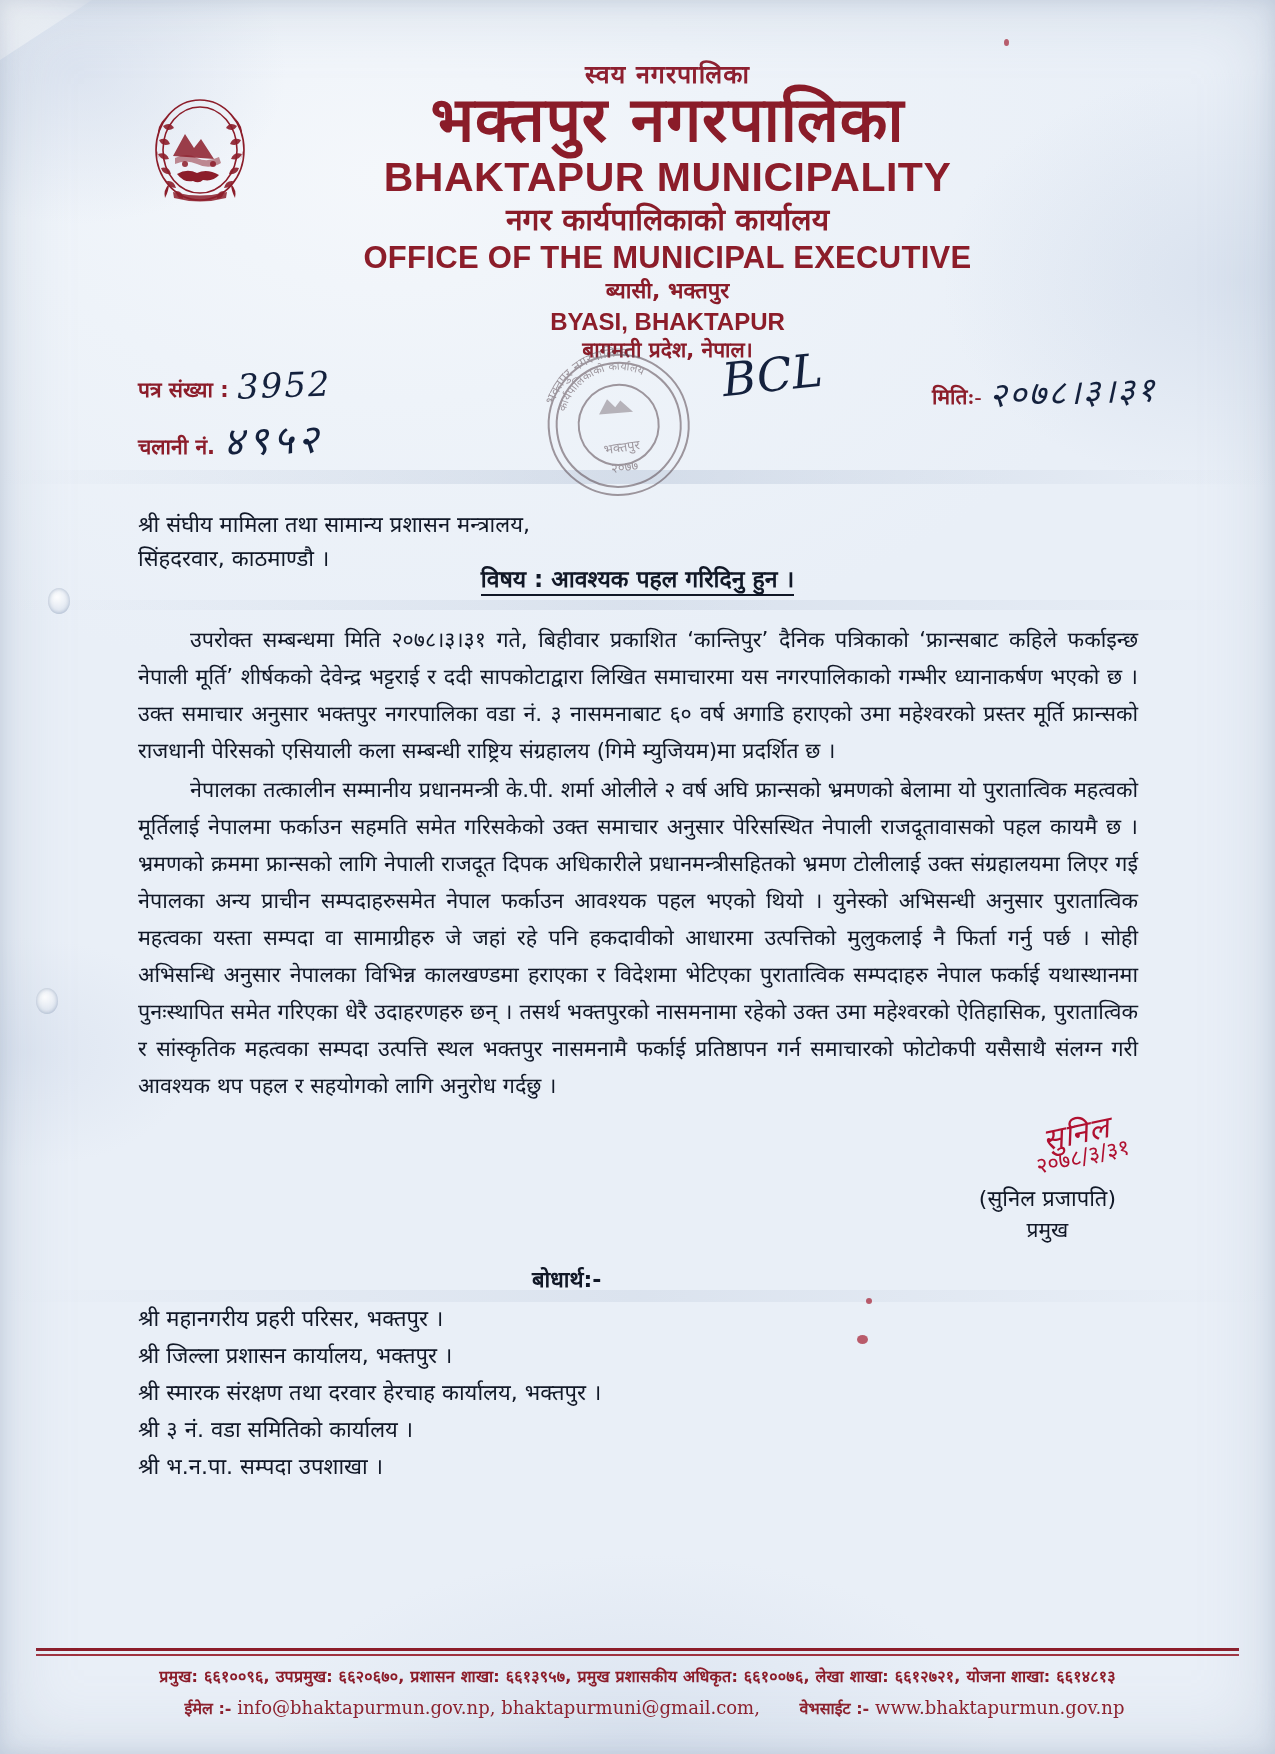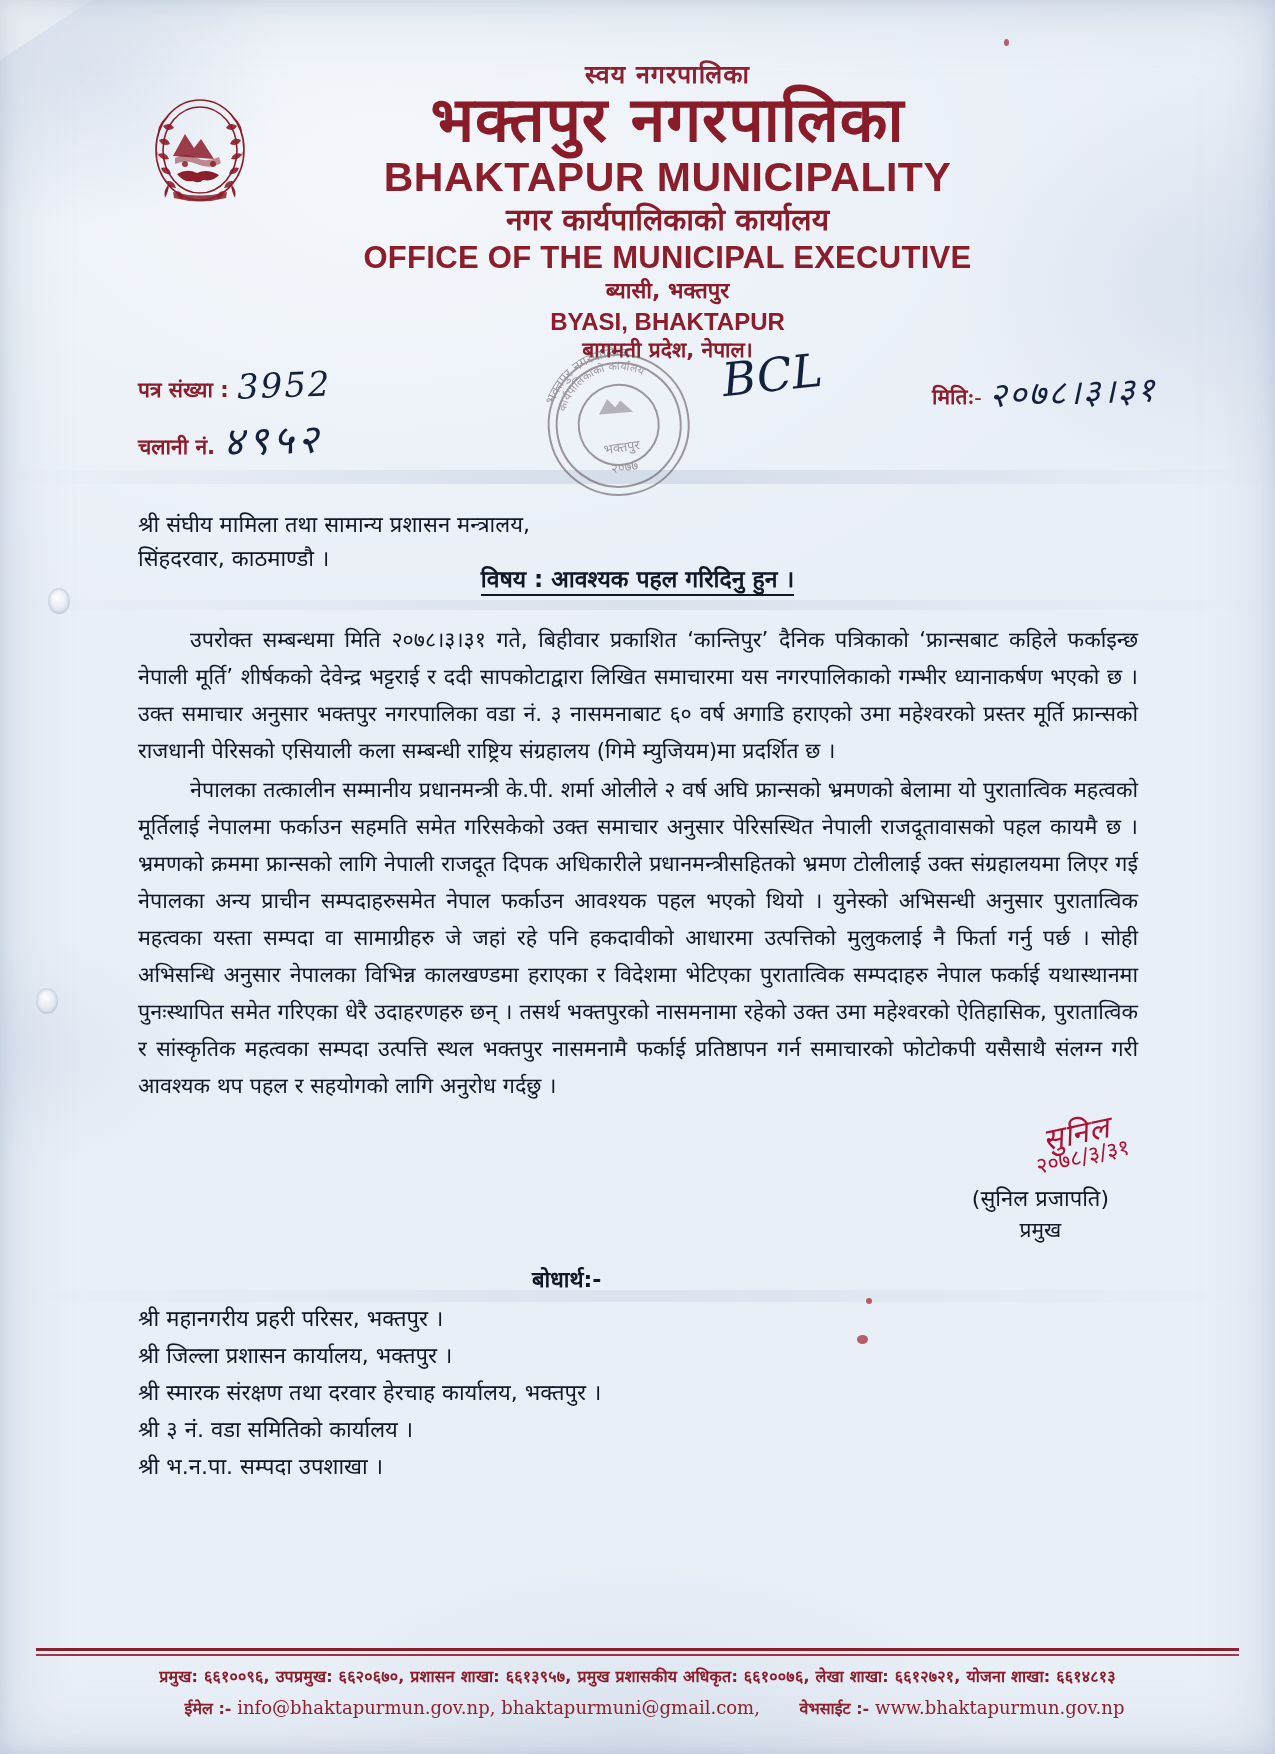--- a/index.html
+++ b/index.html
@@ -260,21 +260,21 @@
     position: absolute;
     right: 145px;
     top: 1140px;
     font-family: "DejaVu Serif", serif;
     font-size: 22px;
     color: #b01030;
     transform: rotate(-12deg);
   }
   .signer {
     position: absolute;
-    right: 166px;
+    right: 159px;
     top: 1182px;
     text-align: center;
     font-family: "DejaVu Sans", sans-serif;
     font-size: 22px;
     color: #111827;
     line-height: 1.5;
   }
   .signer .title { font-size: 21px; }
 
   

